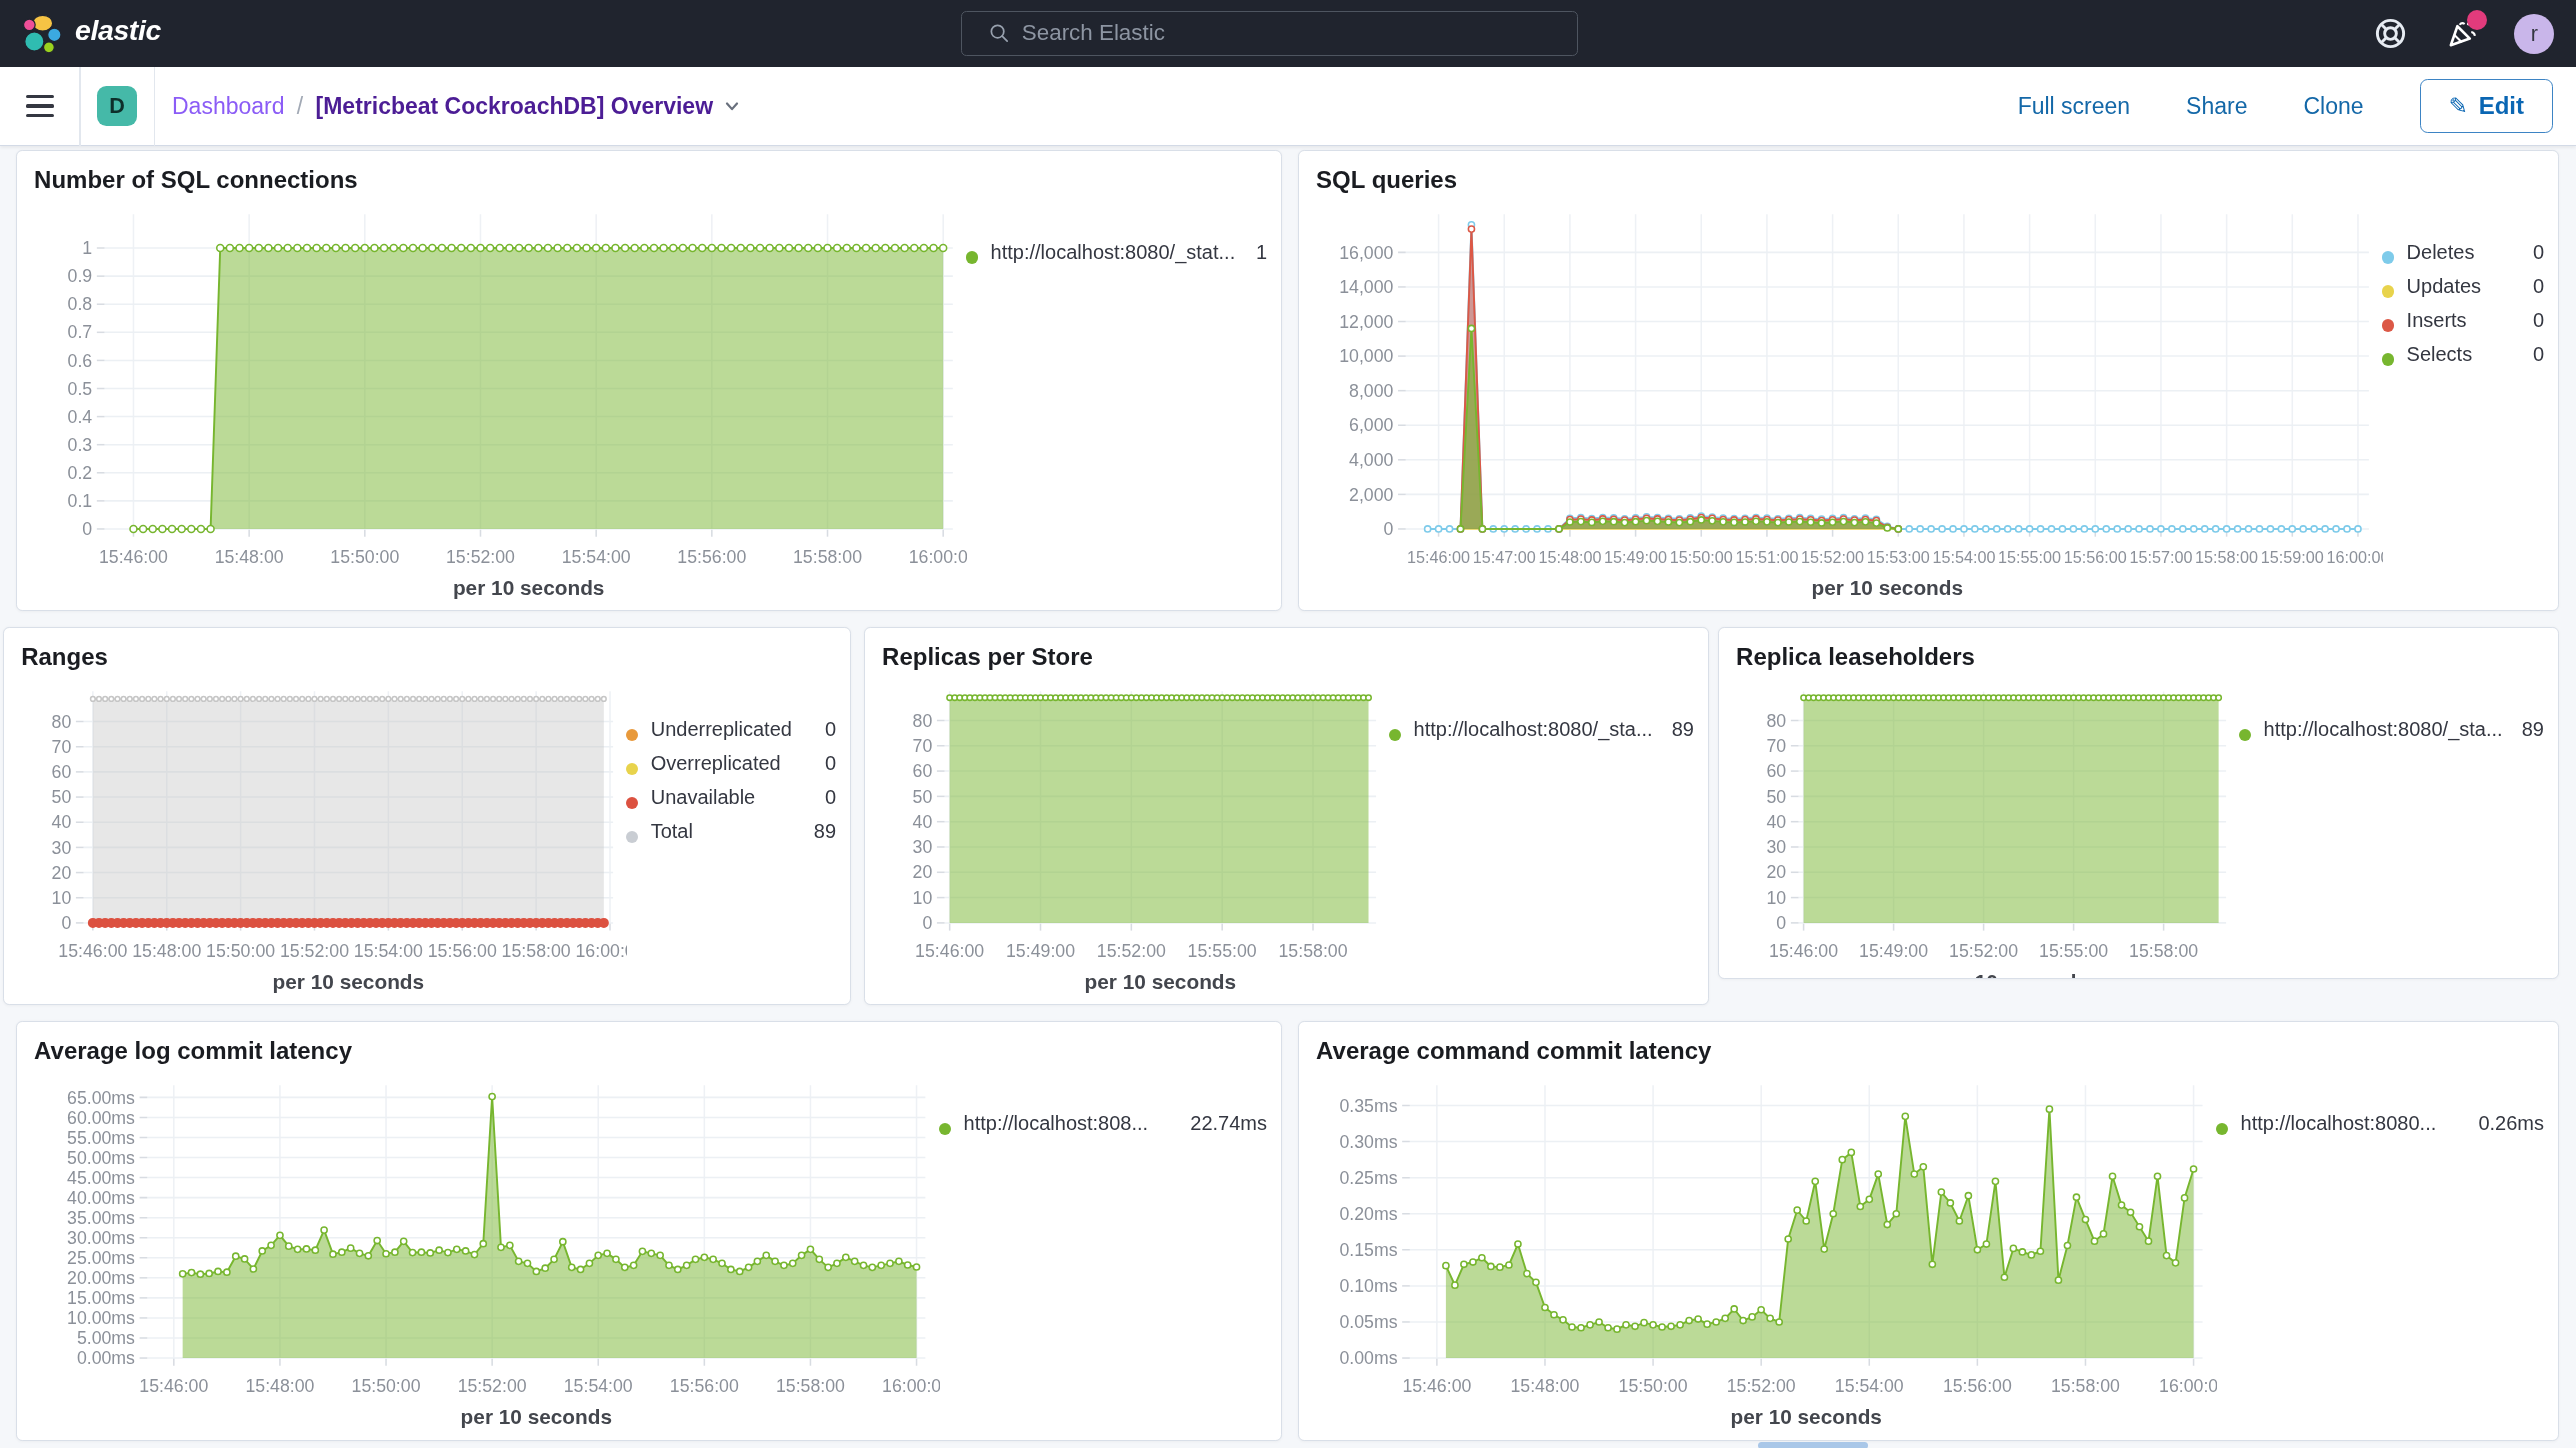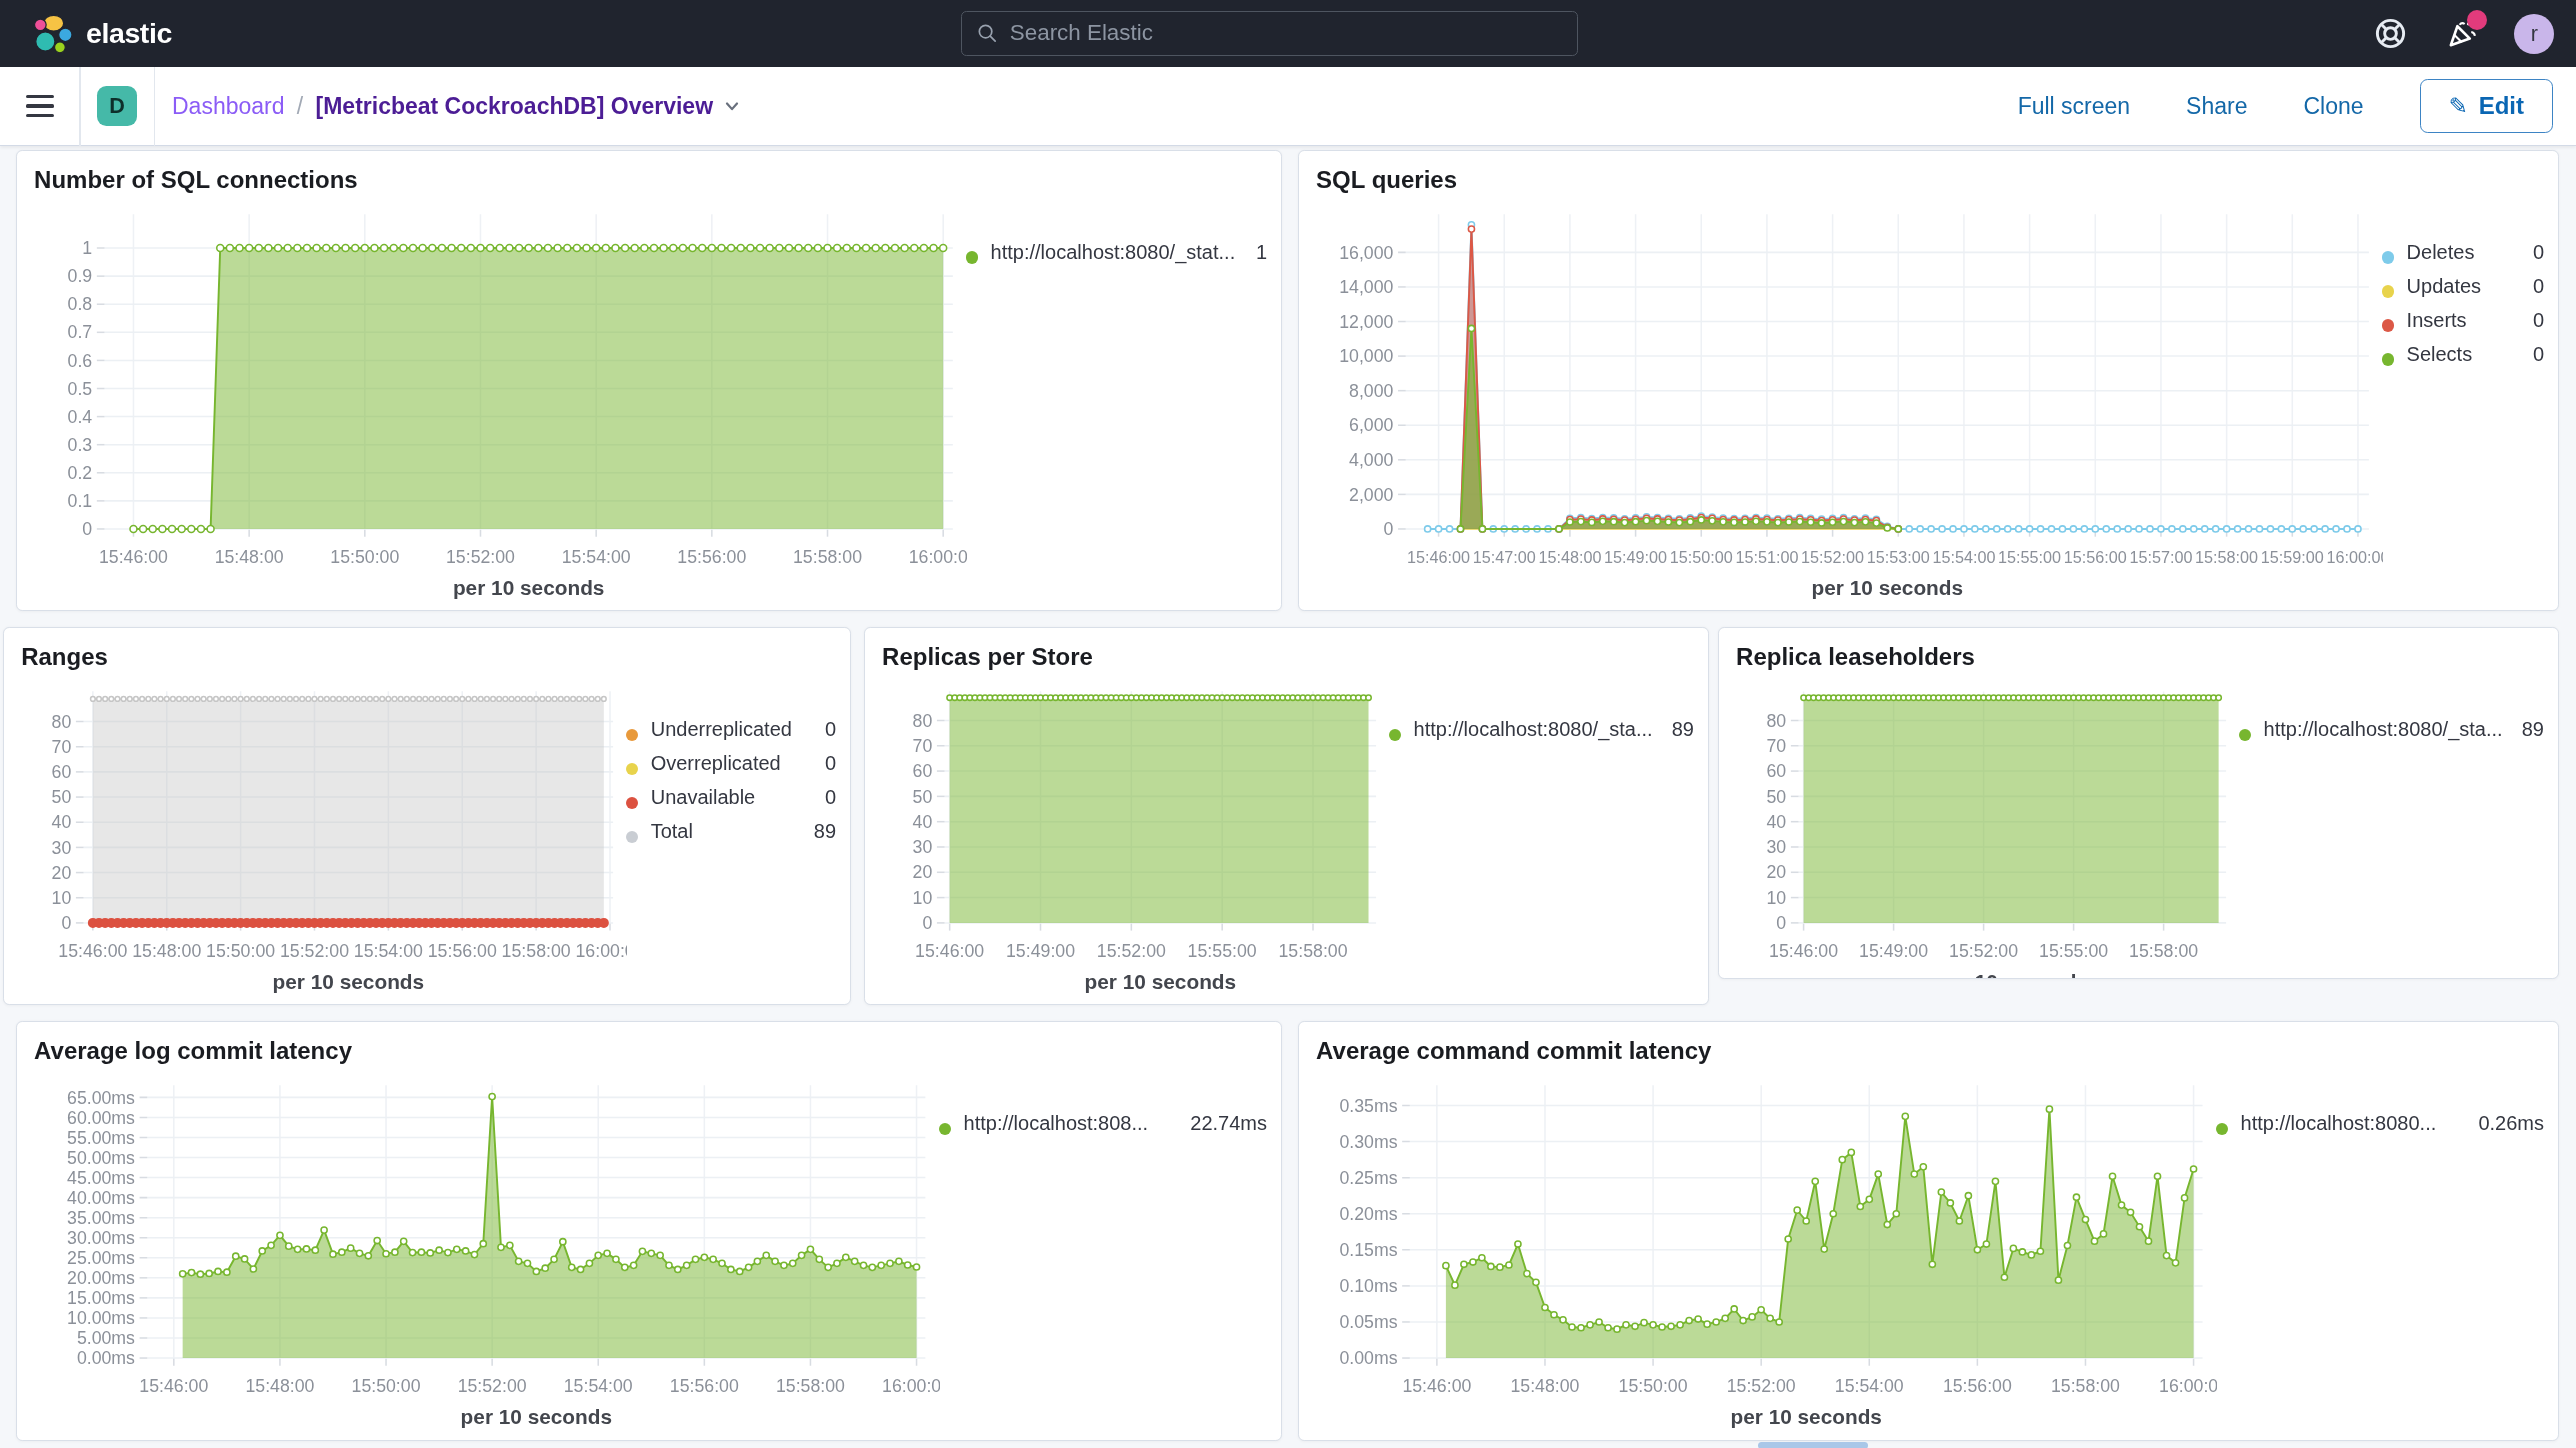--- a/index.html
+++ b/index.html
@@ -1,24 +1,24 @@
 <!DOCTYPE html>
 <html style="font-size:12.3px"><head>
 <meta charset="utf-8">
 <style>
   * { margin:0; padding:0; box-sizing:border-box; }
   html,body { width:2576px; height:1448px; overflow:hidden;
     font-family:"Liberation Sans", sans-serif; background:#f5f7fa; }
 
   
   .top-header { height:67px; background:#20242e; display:flex; align-items:center; position:relative; }
-  .logo-wrap { display:flex; align-items:center; gap:14px; padding-left:32px; width:324px; }
+  .logo-wrap { display:flex; align-items:flex-start; gap:14px; padding-left:21px; width:324px;font-style:italic; }
   .logo-text { color:#ffffff; font-size:28.5px; font-weight:600; letter-spacing:-0.4px; }
   .search-wrap { position:absolute; left:961px; top:10.8px; width:617px; height:45px;
-    border:1.5px solid #4e5560; border-radius:5.4px; display:flex; align-items:center; padding:0 14px; gap:10.8px; }
+    border:1.5px solid #4e5560; border-radius:5.4px; display:flex; align-items:center; padding:0 26px; gap:10.8px; }
   .search-placeholder { color:#8d95a2; font-size:22.4px; }
   .header-right { position:absolute; right:21.6px; top:0; height:67px; display:flex; align-items:center; gap:32px; }
   .icon-btn { width:40px; height:40px; display:flex; align-items:center; justify-content:center; position:relative; cursor:pointer; }
   .notif-dot { position:absolute; top:-3.1px; right:-4.6px; width:20px; height:20px; border-radius:50%; background:#e23b7c; }
   .avatar { width:40px; height:40px; border-radius:50%; background:#c9b6ea; color:#343741;
     display:flex; align-items:center; justify-content:center; font-size:21.6px; }
 
   
   .navbar { height:79px; background:#ffffff; border-bottom:0.8px solid #d3dae6;
     box-shadow:0 1.5px 3.1px rgba(0,0,0,0.06); display:flex; align-items:center; position:relative; z-index:5; }

